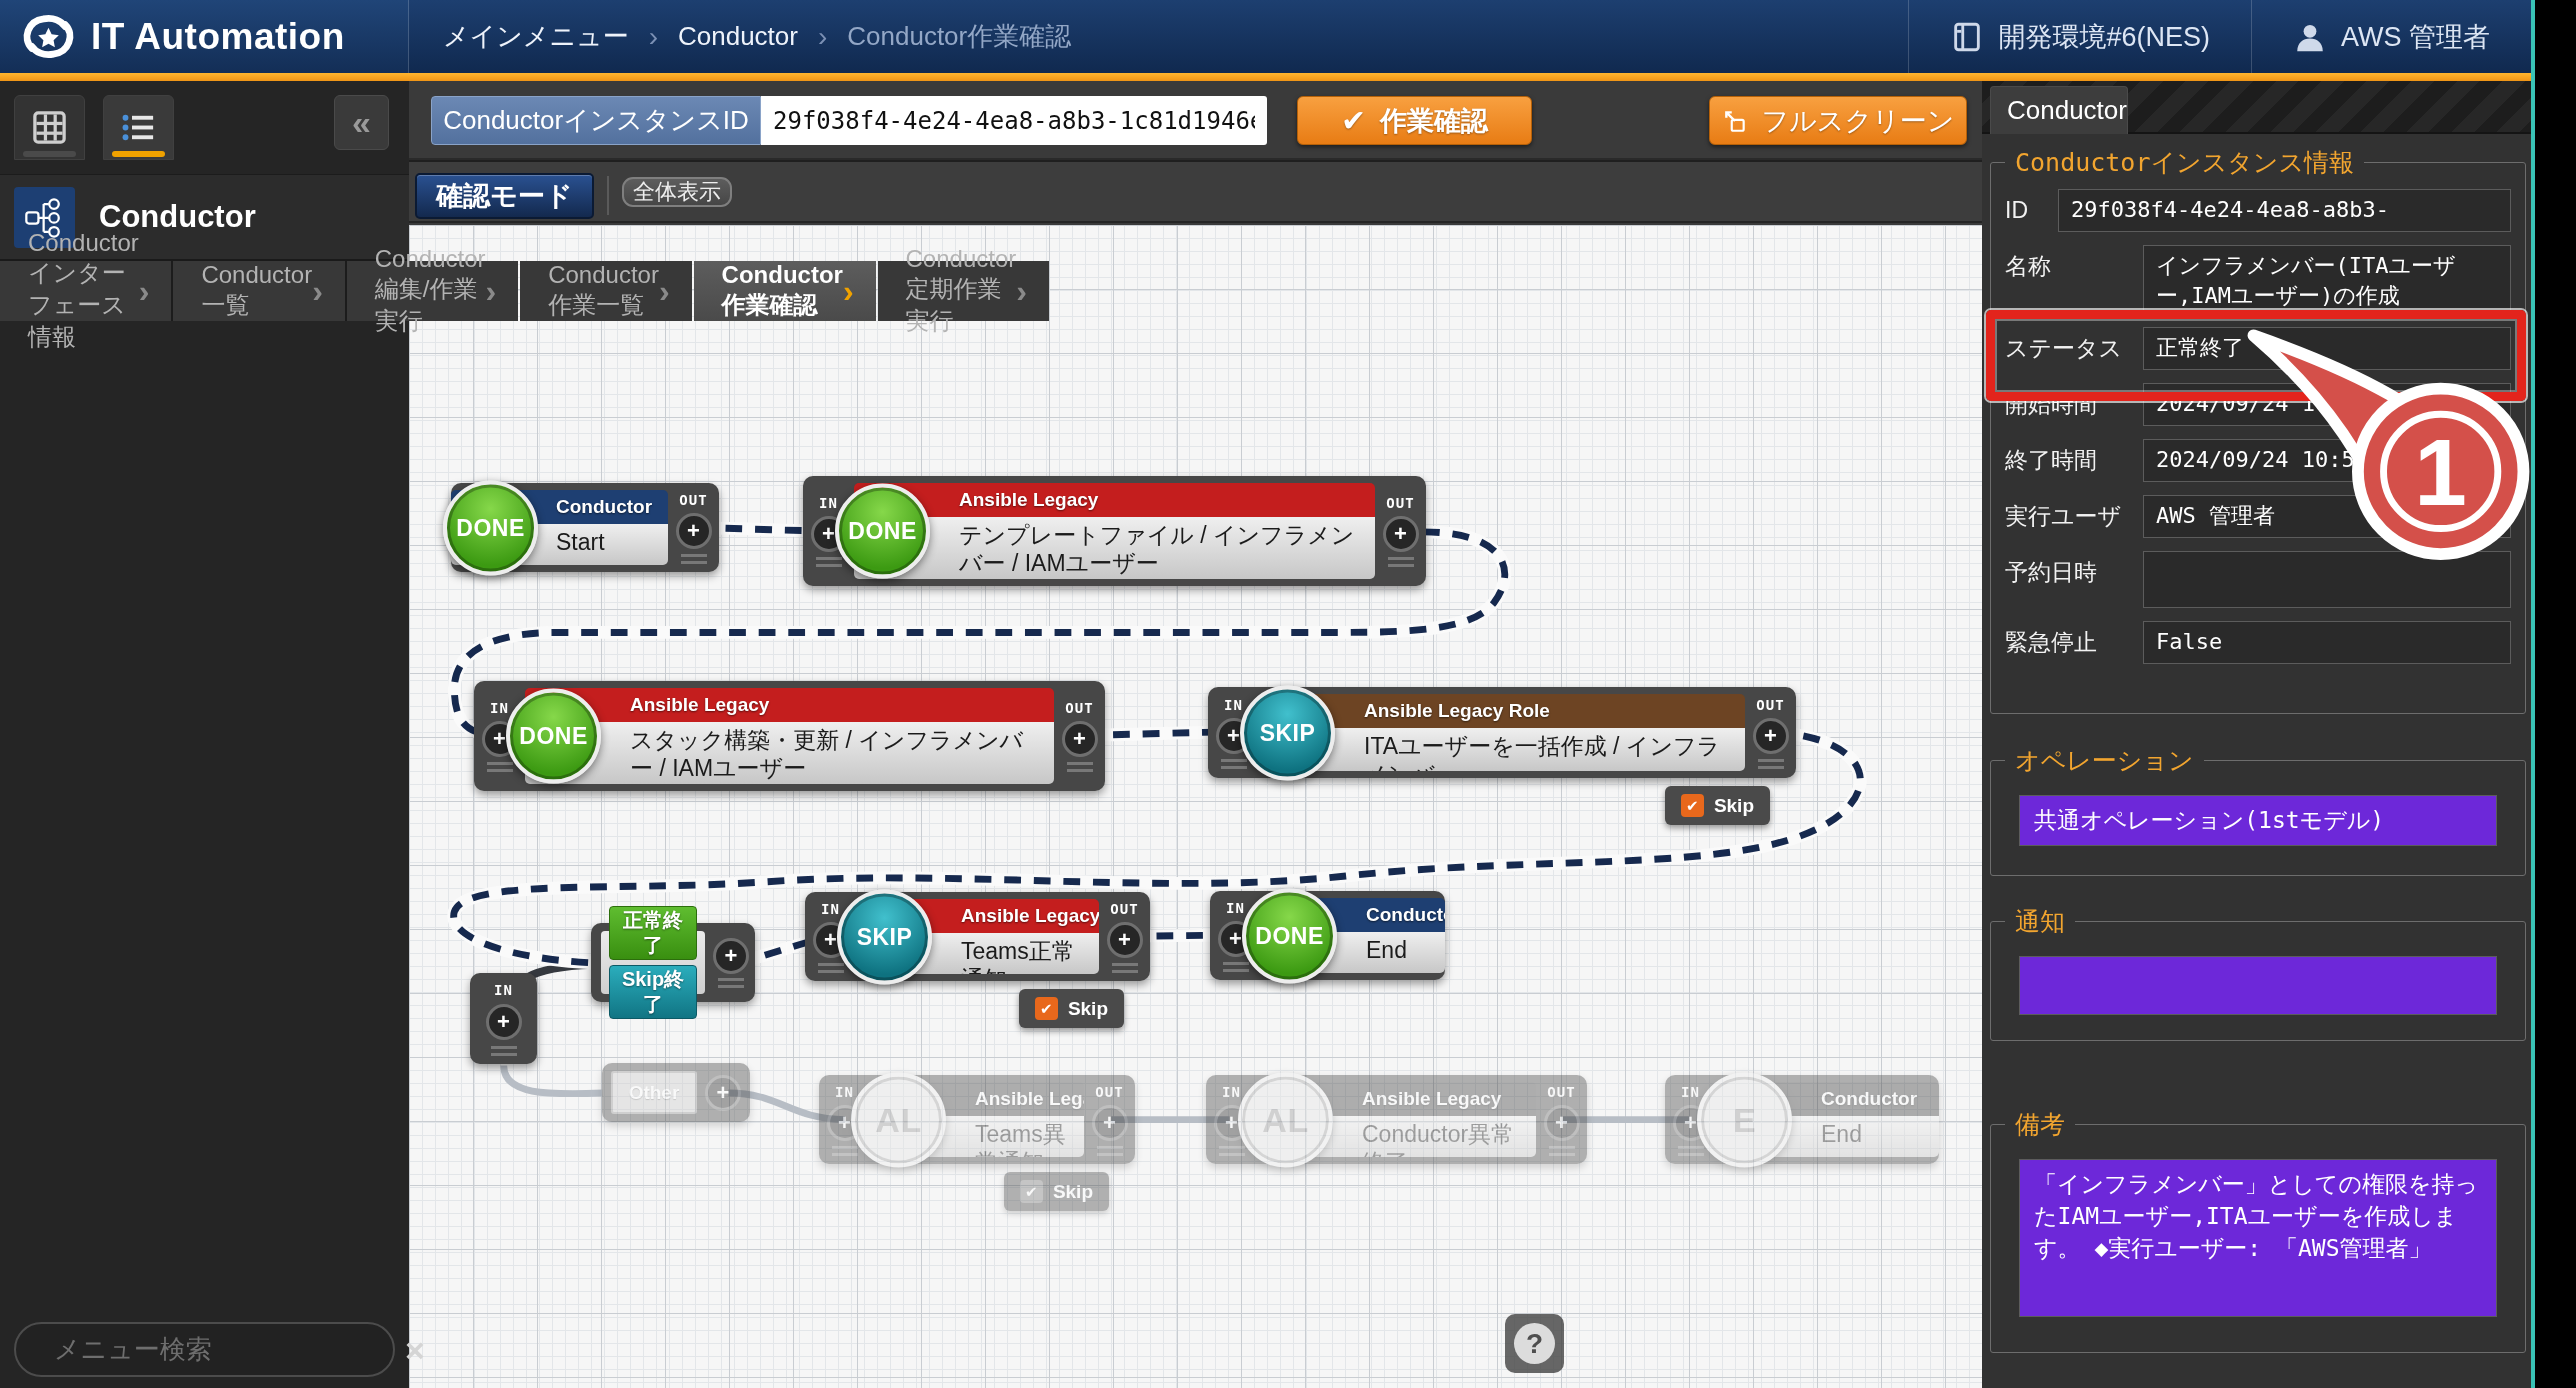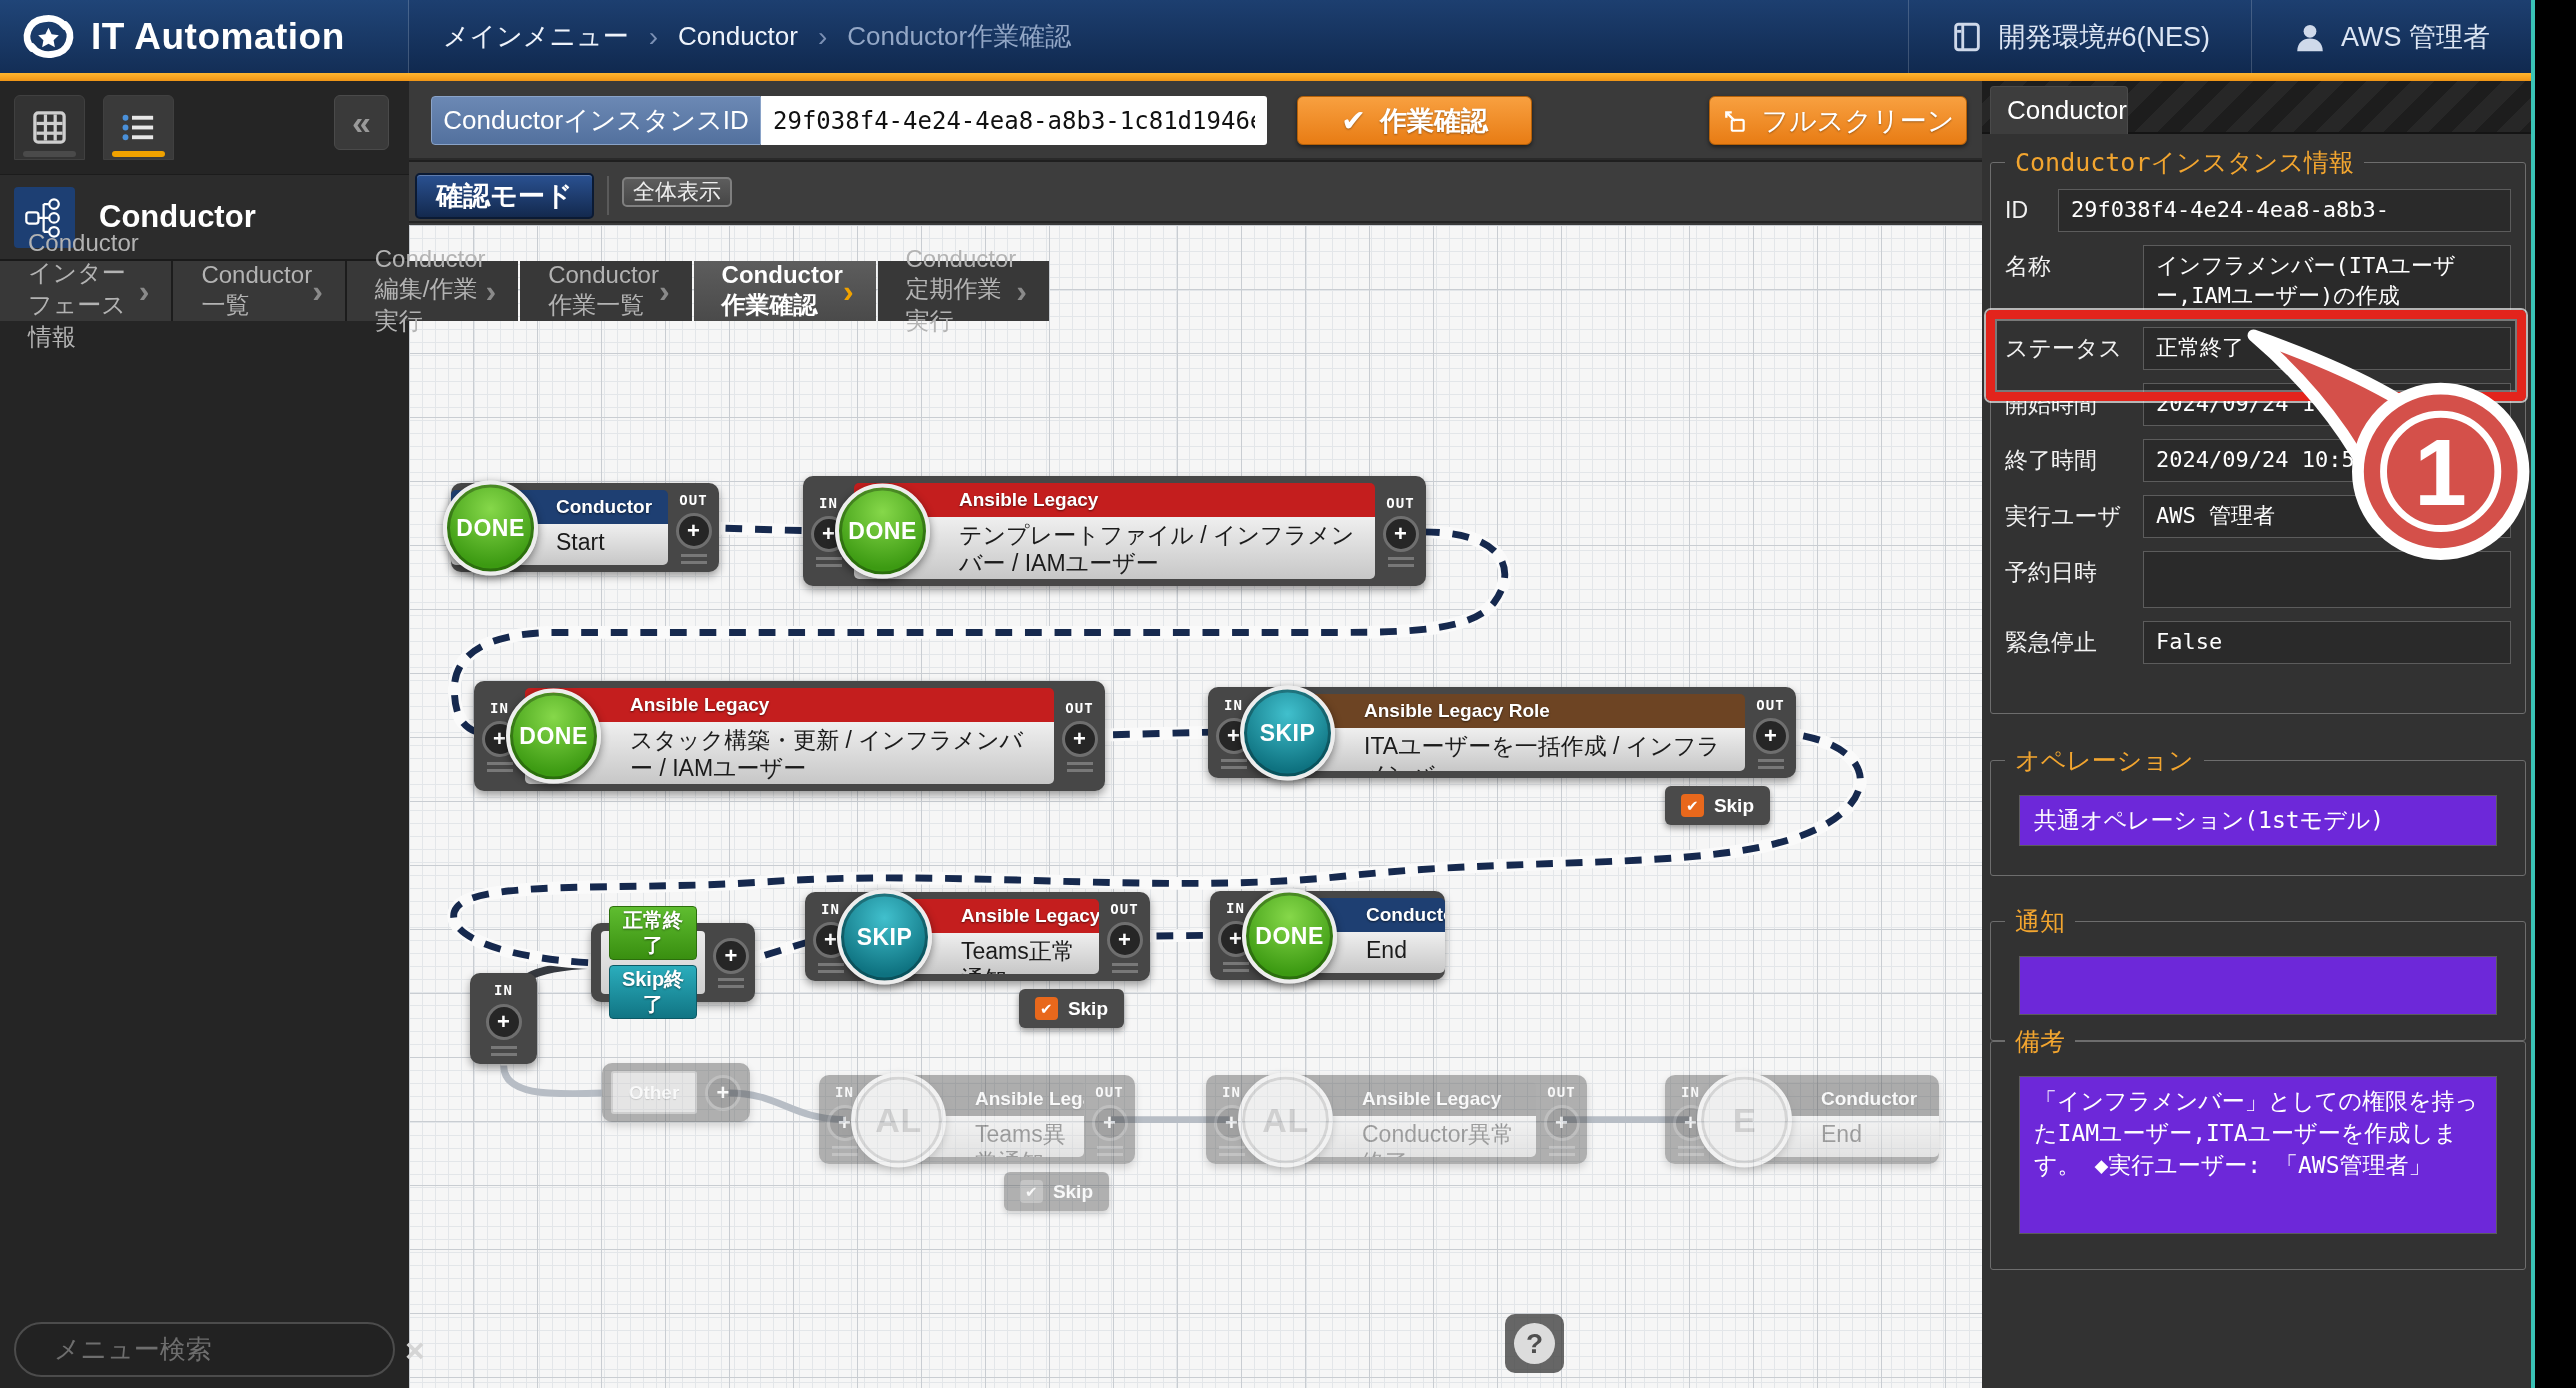--- a/index.html
+++ b/index.html
@@ -49,21 +49,21 @@
   .iid-label{position:absolute;left:22px;top:15px;width:330px;height:49px;background:linear-gradient(#6b88b4,#53719e);border:1px solid #8aa3c8;border-radius:4px 0 0 4px;color:#fff;font-size:26px;display:flex;align-items:center;justify-content:center}
   .iid-input{position:absolute;left:352px;top:15px;width:506px;height:49px;background:#fff;border:none;outline:none;border-radius:0 3px 3px 0;font:24px var(--fm);color:#111;padding:0 12px}
   .btn-orange{position:absolute;top:15px;height:49px;background:linear-gradient(#f8a040,#e87c14);border:1px solid #b56008;border-radius:6px;color:#fff;font-size:27px;display:flex;align-items:center;justify-content:center;gap:14px;box-shadow:0 2px 4px rgba(0,0,0,.5);text-shadow:0 1px 2px rgba(0,0,0,.35)}
   .btn-confirm{left:888px;width:235px;font-weight:bold}
   .btn-full{left:1300px;width:258px}
   .check-glyph{font-size:30px;font-weight:bold}
 
   .sub-toolbar{position:absolute;left:0;top:79px;width:100%;height:63px;background:#3d3d3d;border-top:2px solid #1f1f1f;border-bottom:2px solid #252525}
   .btn-mode{position:absolute;left:6px;top:11px;width:179px;height:46px;background:linear-gradient(#2a5191,#13294e);border:2px solid #0b1a33;border-radius:5px;color:#fff;font-size:27px;font-weight:bold;display:flex;align-items:center;justify-content:center;box-shadow:inset 0 1px 0 rgba(255,255,255,.25)}
   .tool-div{position:absolute;left:198px;top:14px;width:2px;height:39px;background:#5a5a5a}
-  .btn-overview{position:absolute;left:213px;top:15px;width:110px;height:30px;background:linear-gradient(#5d5d5d,#464646);border:2px solid #7f7f7f;border-radius:5px;color:#eee;font-size:22px;display:flex;align-items:center;justify-content:center}
+  .btn-overview{position:absolute;left:213px;top:15px;width:110px;height:30px;background:linear-gradient(#5d5d5d,#464646);border:2px solid #7f7f7f;border-radius:11px;color:#eee;font-size:22px;display:flex;align-items:center;justify-content:center}
 
   
   .canvas{position:absolute;left:0;top:144px;width:1573px;height:1164px;background-color:#f6f6f6;overflow:hidden;
     background-image:
       linear-gradient(#c9cdd2 1px,transparent 1px),linear-gradient(90deg,#c9cdd2 1px,transparent 1px),
       linear-gradient(#e3e6e9 1px,transparent 1px),linear-gradient(90deg,#e3e6e9 1px,transparent 1px);
     background-size:64px 64px,64px 64px,13px 13px,13px 13px}
   .wires{position:absolute;left:0;top:0;z-index:1}
   .casing{stroke:#fafafa;stroke-width:13;fill:none;stroke-linecap:round}
   .dashwire{stroke:#16294e;stroke-width:7;fill:none;stroke-dasharray:17 13}
@@ -104,21 +104,21 @@
 
   
   .panel{position:absolute;left:1982px;top:81px;width:552px;height:1308px;background:#323232;z-index:6}
   .ptabs{position:absolute;left:0;top:0;width:100%;height:53px;background:repeating-linear-gradient(135deg,#1d1d1d 0 16px,#272727 16px 32px);border-bottom:2px solid #141414}
   .ptab{position:absolute;left:8px;top:5px;width:138px;height:48px;background:#3d3d3d;border:1px solid #4a4a4a;border-bottom:none;border-radius:4px 4px 0 0;color:#fff;font-size:26px;display:flex;align-items:center;padding-left:16px}
   .fgroup{position:absolute;left:8px;right:8px;border:1px solid #6d6d6d;border-radius:3px}
   .legend{position:absolute;top:-17px;left:14px;background:#323232;padding:0 10px;color:#f2a52f;font:25px var(--fm);white-space:nowrap}
   .g-info{top:81px;height:552px}
   .g-op{top:679px;height:116px}
   .g-notice{top:840px;height:120px}
-  .g-remarks{top:960px;height:229px}
+  .g-remarks{top:1043px;height:229px}
   .ifields{position:absolute;left:14px;right:14px;top:26px}
   .ifield{display:flex;gap:12px;margin-bottom:13px}
   .ilabel{width:126px;flex:none;color:#f2f2f2;font:23px/1.25 var(--fs);padding-top:7px}
   .ival{flex:1;background:#2a2a2a;border:1px solid #5c5c5c;color:#fff;font:22px/30px var(--fm);padding:5px 12px;height:43px;overflow:hidden}
   .ifield:nth-child(1) .ilabel{width:41px}
   .ifield:nth-child(2) .ival{height:69px}
   .ifield:nth-child(7) .ival{height:57px}
   .gval{position:absolute;left:28px;right:28px;top:34px;background:#6d28d9;border:1px solid #5c5c5c;color:#fff;font:23px/32px var(--fm);padding:8px 14px;min-height:51px;overflow:hidden}
   .g-remarks .gval{height:158px}
   .g-notice .gval{height:59px}

